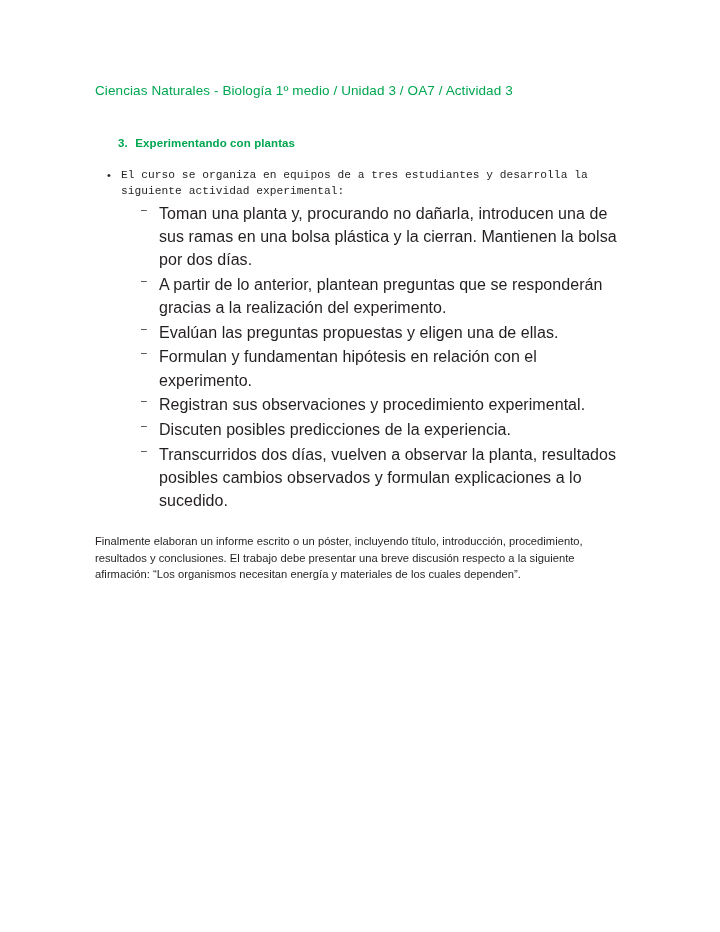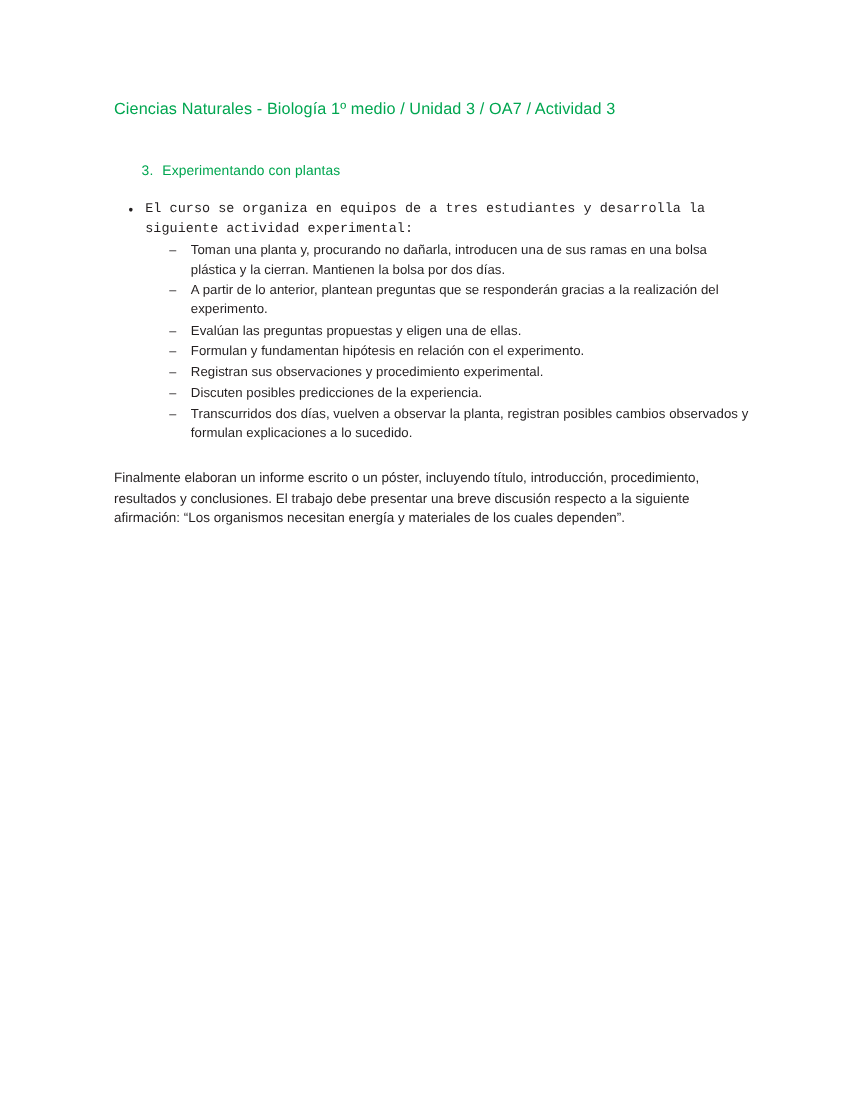--- a/index.html
+++ b/index.html
@@ -30,21 +30,21 @@
     font-size: 13.5px;
     color: #00a650;
     letter-spacing: 0.1px;
     line-height: 1.3;
   }
   .activity-title {
     position: absolute;
     left: 118px;
     top: 137px;
     font-size: 11.5px;
-    font-weight: normal;
+    font-weight: bold;
     color: #00a650;
     letter-spacing: 0.1px;
   }
   .activity-title .num {
     display: inline-block;
     min-width: 14px;
   }
   .content {
     position: absolute;
     left: 95px;
@@ -84,21 +84,21 @@
     margin-bottom: 1.5px;
   }
   .dash-mark {
     flex: 0 0 18px;
     font-size: 10.5px;
     line-height: 1.45;
     color: #231f20;
   }
   .dash-text {
     flex: 1;
-    font-size: 11px;
+    font-size: 16px;
     line-height: 1.45;
     color: #231f20;
     letter-spacing: 0.05px;
   }
   .closing-para {
     margin-top: 21px;
     font-size: 11.2px;
     line-height: 1.47;
     color: #231f20;
     letter-spacing: 0.02px;
@@ -144,20 +144,20 @@
       <li class="dash-item">
         <span class="dash-mark">–</span>
         <span class="dash-text">Registran sus observaciones y procedimiento experimental.</span>
       </li>
       <li class="dash-item">
         <span class="dash-mark">–</span>
         <span class="dash-text">Discuten posibles predicciones de la experiencia.</span>
       </li>
       <li class="dash-item">
         <span class="dash-mark">–</span>
-        <span class="dash-text">Transcurridos dos días, vuelven a observar la planta, registran posibles cambios observados y formulan explicaciones a lo sucedido.</span>
+        <span class="dash-text">Transcurridos dos días, vuelven a observar la planta, resultados posibles cambios observados y formulan explicaciones a lo sucedido.</span>
       </li>
     </ul>
 
     <p class="closing-para">Finalmente elaboran un informe escrito o un póster, incluyendo título, introducción, procedimiento, resultados y conclusiones. El trabajo debe presentar una breve discusión respecto a la siguiente afirmación: “Los organismos necesitan energía y materiales de los cuales dependen”.</p>
 
   </div>
 </div>
 
 </body></html>

